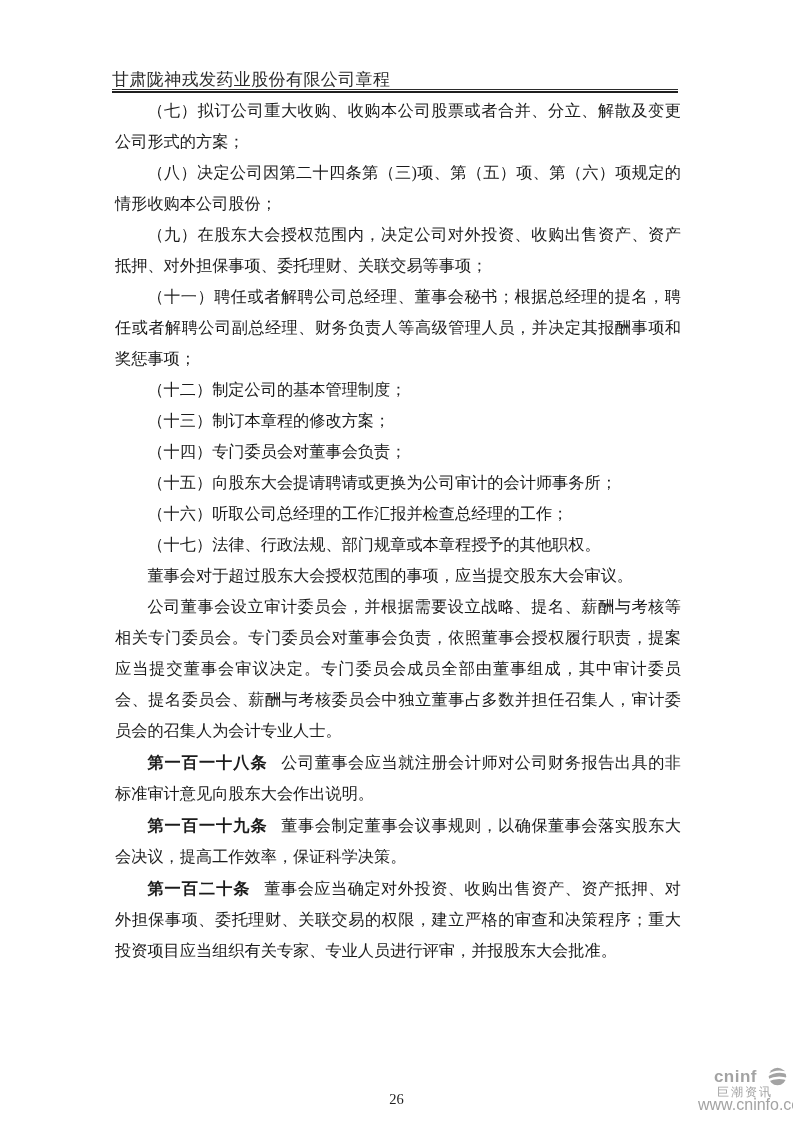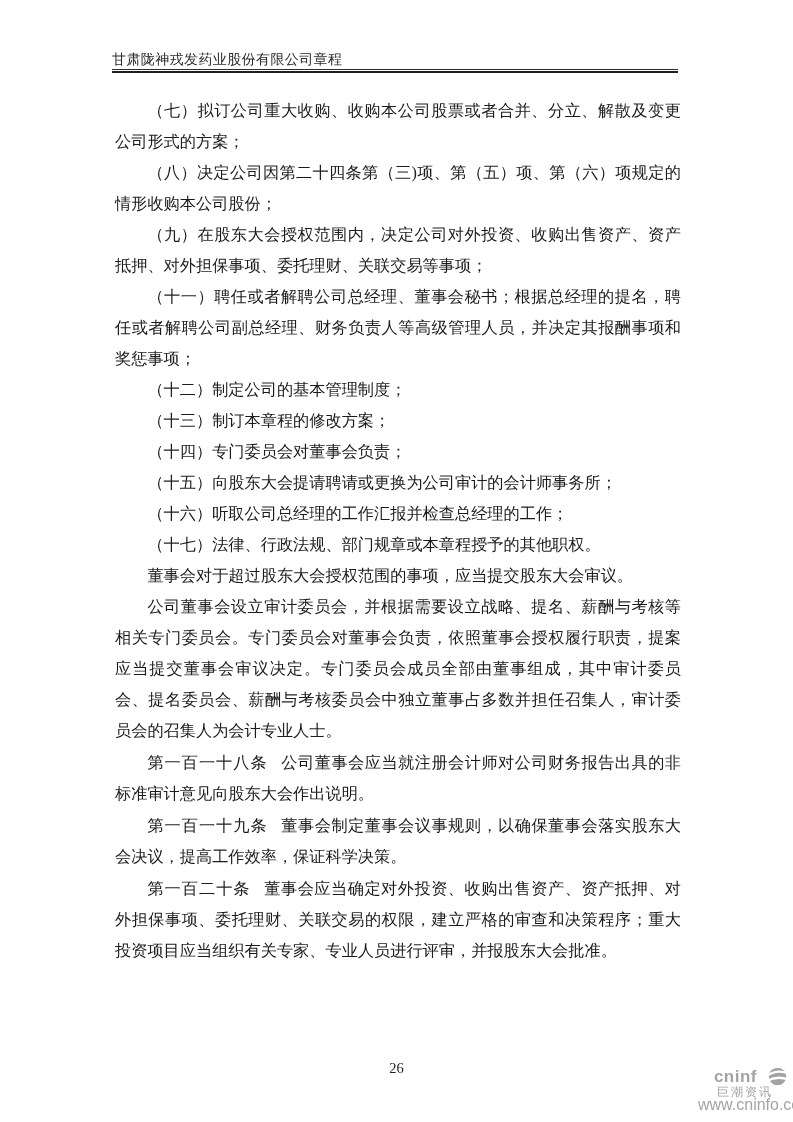--- a/index.html
+++ b/index.html
@@ -18,24 +18,25 @@
     background: #ffffff;
   }
   
   .page-header {
     position: absolute;
     left: 112px;
     top: 53px;
     width: 566px;
   }
   .header-title {
-    font-size: 14px;
+    font-size: 17px;
     letter-spacing: 0.4px;
     color: #2a2a2a;
     line-height: 14px;
+    margin-top: 20px;
   }
   .header-rule {
     margin-top: 2px;
     height: 4px;
     border-top: 1px solid #2b2b2b;
     border-bottom: 2px solid #1f1f1f;
   }
   
   .doc-body {
     position: absolute;
@@ -45,29 +46,29 @@
   }
   .para {
     font-size: 16.2px;
     line-height: 31px;
     text-align: justify;
     text-justify: inter-character;
     text-indent: 2em;
     color: #1b1b1b;
   }
   .article-lead {
-    font-weight: 400;
+    font-weight: 700;
     font-family: "Liberation Sans", "DejaVu Sans", sans-serif;
     margin-right: 0.85em;
     letter-spacing: 0.5px;
   }
   
   .page-number {
     position: absolute;
-    top: 1060px;
+    top: 1091px;
     left: 0;
     width: 100%;
     text-align: center;
     font-size: 14.5px;
     color: #222222;
   }
   
   .cninfo {
     position: absolute;
     top: 1066px;

